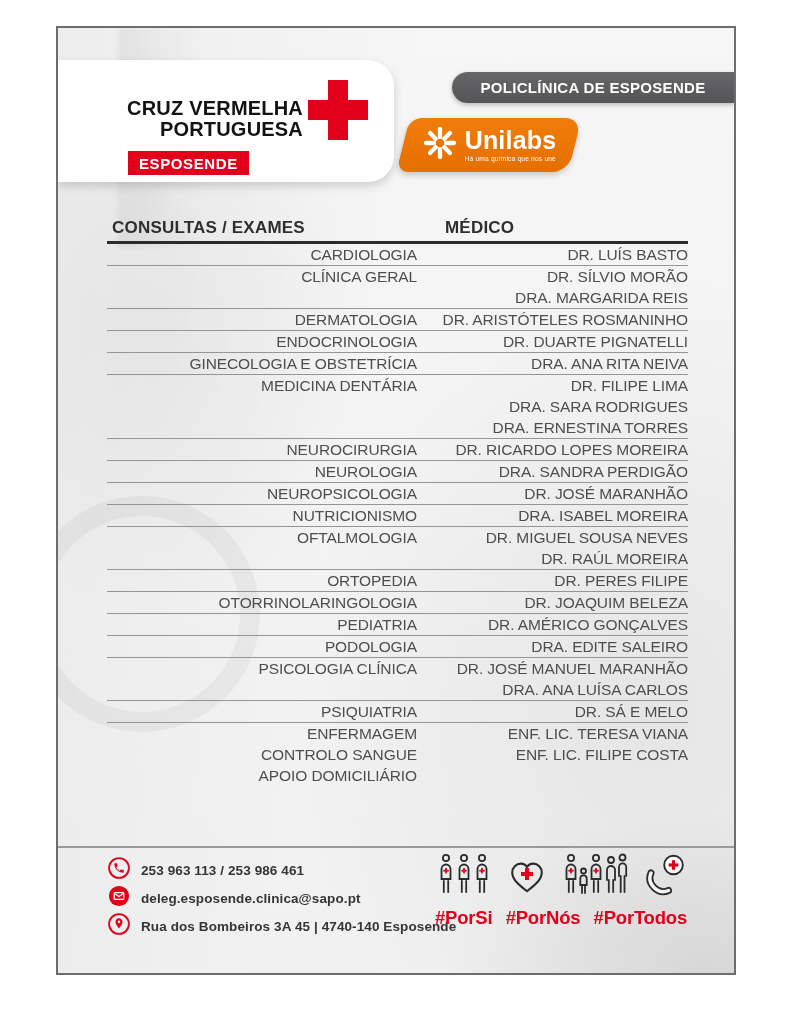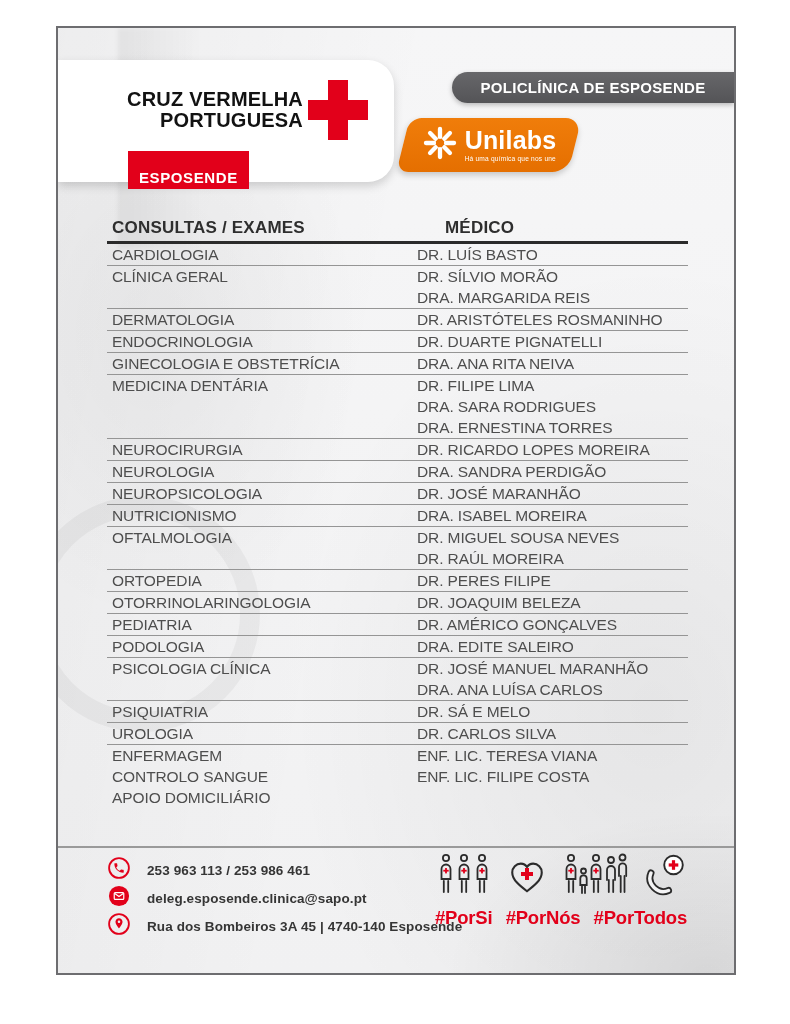--- a/index.html
+++ b/index.html
@@ -33,26 +33,26 @@
     background:linear-gradient(90deg, rgba(0,0,0,.05), rgba(0,0,0,0) 60%);
     filter:blur(2px);
   }
 
   
   .cvp-card{
     position:absolute;left:0;top:32px;width:336px;height:122px;z-index:3;
     background:#fff;border-radius:0 26px 26px 0;
     box-shadow:0 4px 10px rgba(0,0,0,.16);
   }
-  .cvp-logo-row{position:absolute;left:8px;right:26px;top:20px;display:flex;justify-content:flex-end;align-items:center;}
+  .cvp-logo-row{position:absolute;left:8px;right:26px;top:20px;display:flex;justify-content:flex-end;align-items:flex-end;}
   .cvp-text{text-align:right;font-weight:bold;font-size:20px;line-height:21px;color:#121212;letter-spacing:.2px;}
   .cvp-cross{width:60px;height:60px;margin-left:5px;flex:0 0 auto;}
   .cvp-badge{
     position:absolute;left:70px;top:91px;background:#e2001a;color:#fff;
-    font-weight:bold;font-size:15px;letter-spacing:.6px;padding:18px 11px 3px;
+    font-weight:bold;font-size:15px;letter-spacing:.6px;padding:4px 11px 3px;
   }
   .clinic-banner{
     position:absolute;right:0;top:44px;width:282px;height:31px;z-index:2;
     background:linear-gradient(#67676a,#545457);
     border-radius:16px 0 0 16px;
     color:#fff;font-weight:bold;font-size:15px;letter-spacing:.3px;
     display:flex;align-items:center;justify-content:center;
     box-shadow:0 2px 5px rgba(0,0,0,.25);
   }
   .unilabs-banner{
@@ -76,26 +76,26 @@
     display:flex;font-weight:bold;font-size:17px;color:#2e2e2e;
     padding-bottom:3px;border-bottom:3px solid #2b2b2b;letter-spacing:.2px;justify-content:space-between;
   }
   .thead .h1{width:310px;padding-left:5px;box-sizing:border-box;}
   .thead .h2{flex:1;margin-left:28px;}
   .trow{display:flex;border-bottom:1px solid #959595;}
   .trow:last-child{border-bottom:none;}
   .cell{box-sizing:border-box;}
   .c1{width:310px;padding-left:5px;}
   .c2{flex:1;}
-  .ln{height:21px;line-height:21px;font-size:15.5px;color:#4e4e4e;letter-spacing:-.1px;white-space:nowrap;}
+  .ln{height:21px;line-height:21px;font-size:15.5px;color:#4e4e4e;letter-spacing:-.1px;white-space:nowrap;text-align:right;}
 
   
   .footer-divider{position:absolute;left:0;top:818px;width:676px;height:2px;background:#9a9a9a;}
   .contacts{position:absolute;left:50px;top:831px;display:flex;flex-direction:column;gap:6px;z-index:2;}
-  .contact{display:flex;align-items:center;gap:17px;height:22px;}
+  .contact{display:flex;align-items:center;gap:11px;height:22px;}
   .contact .txt{font-weight:bold;font-size:13.5px;color:#353535;letter-spacing:.1px;}
   .contact svg{flex:0 0 auto;}
 
   .campaign{position:absolute;right:47px;top:824px;width:252px;z-index:2;}
   .campaign-icons{display:flex;align-items:flex-end;justify-content:space-between;height:48px;}
   .campaign-tags{display:flex;justify-content:space-between;margin-top:7px;}
   .tag{font-weight:bold;font-size:18.5px;color:#e2001a;letter-spacing:-.2px;}
 </style>
 </head>
 <body>
@@ -289,28 +289,20 @@
             <div class="ln">DR. JOSÉ MANUEL MARANHÃO</div>
             <div class="ln">DRA. ANA LUÍSA CARLOS</div>
           </div>
         </div>
         <div class="trow">
           <div class="cell c1">
             <div class="ln">PSIQUIATRIA</div>
           </div>
           <div class="cell c2">
             <div class="ln">DR. SÁ E MELO</div>
-          </div>
-        </div>
-        <div class="trow">
-          <div class="cell c1">
-            <div class="ln">UROLOGIA</div>
-          </div>
-          <div class="cell c2">
-            <div class="ln">DR. CARLOS SILVA</div>
           </div>
         </div>
         <div class="trow">
           <div class="cell c1">
             <div class="ln">ENFERMAGEM</div>
             <div class="ln">CONTROLO SANGUE</div>
             <div class="ln">APOIO DOMICILIÁRIO</div>
           </div>
           <div class="cell c2">
             <div class="ln">ENF. LIC. TERESA VIANA</div>

